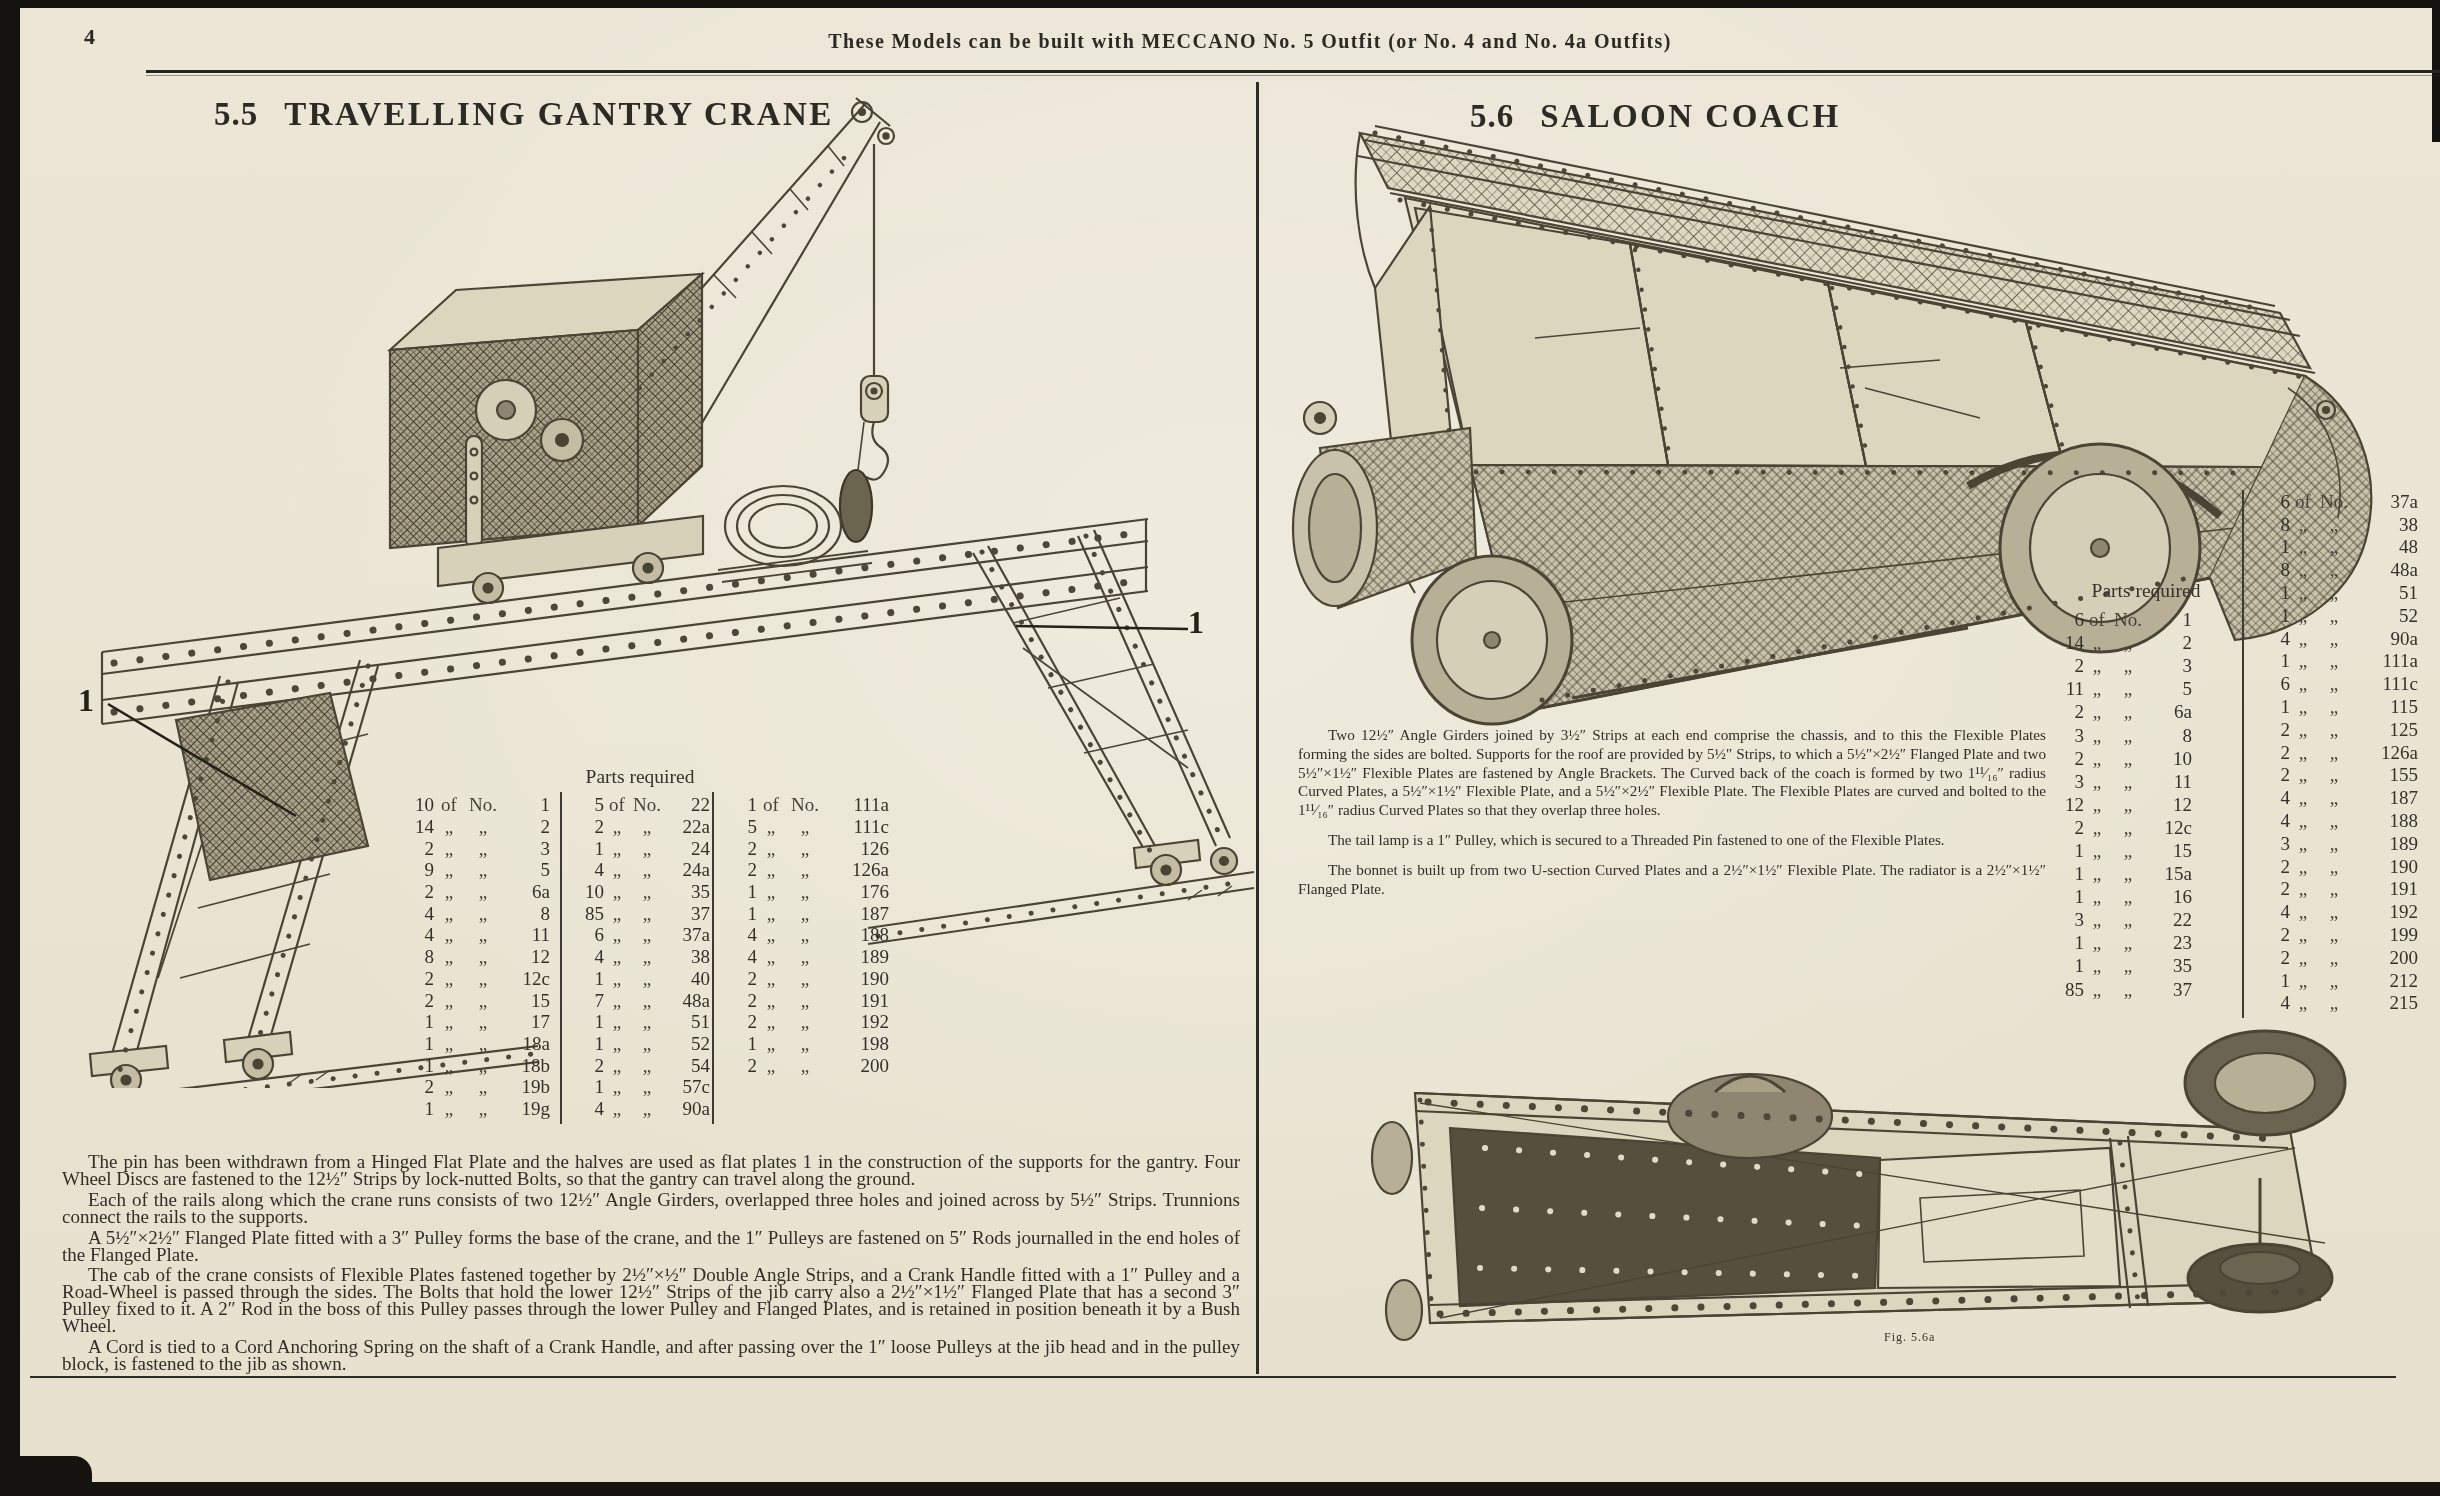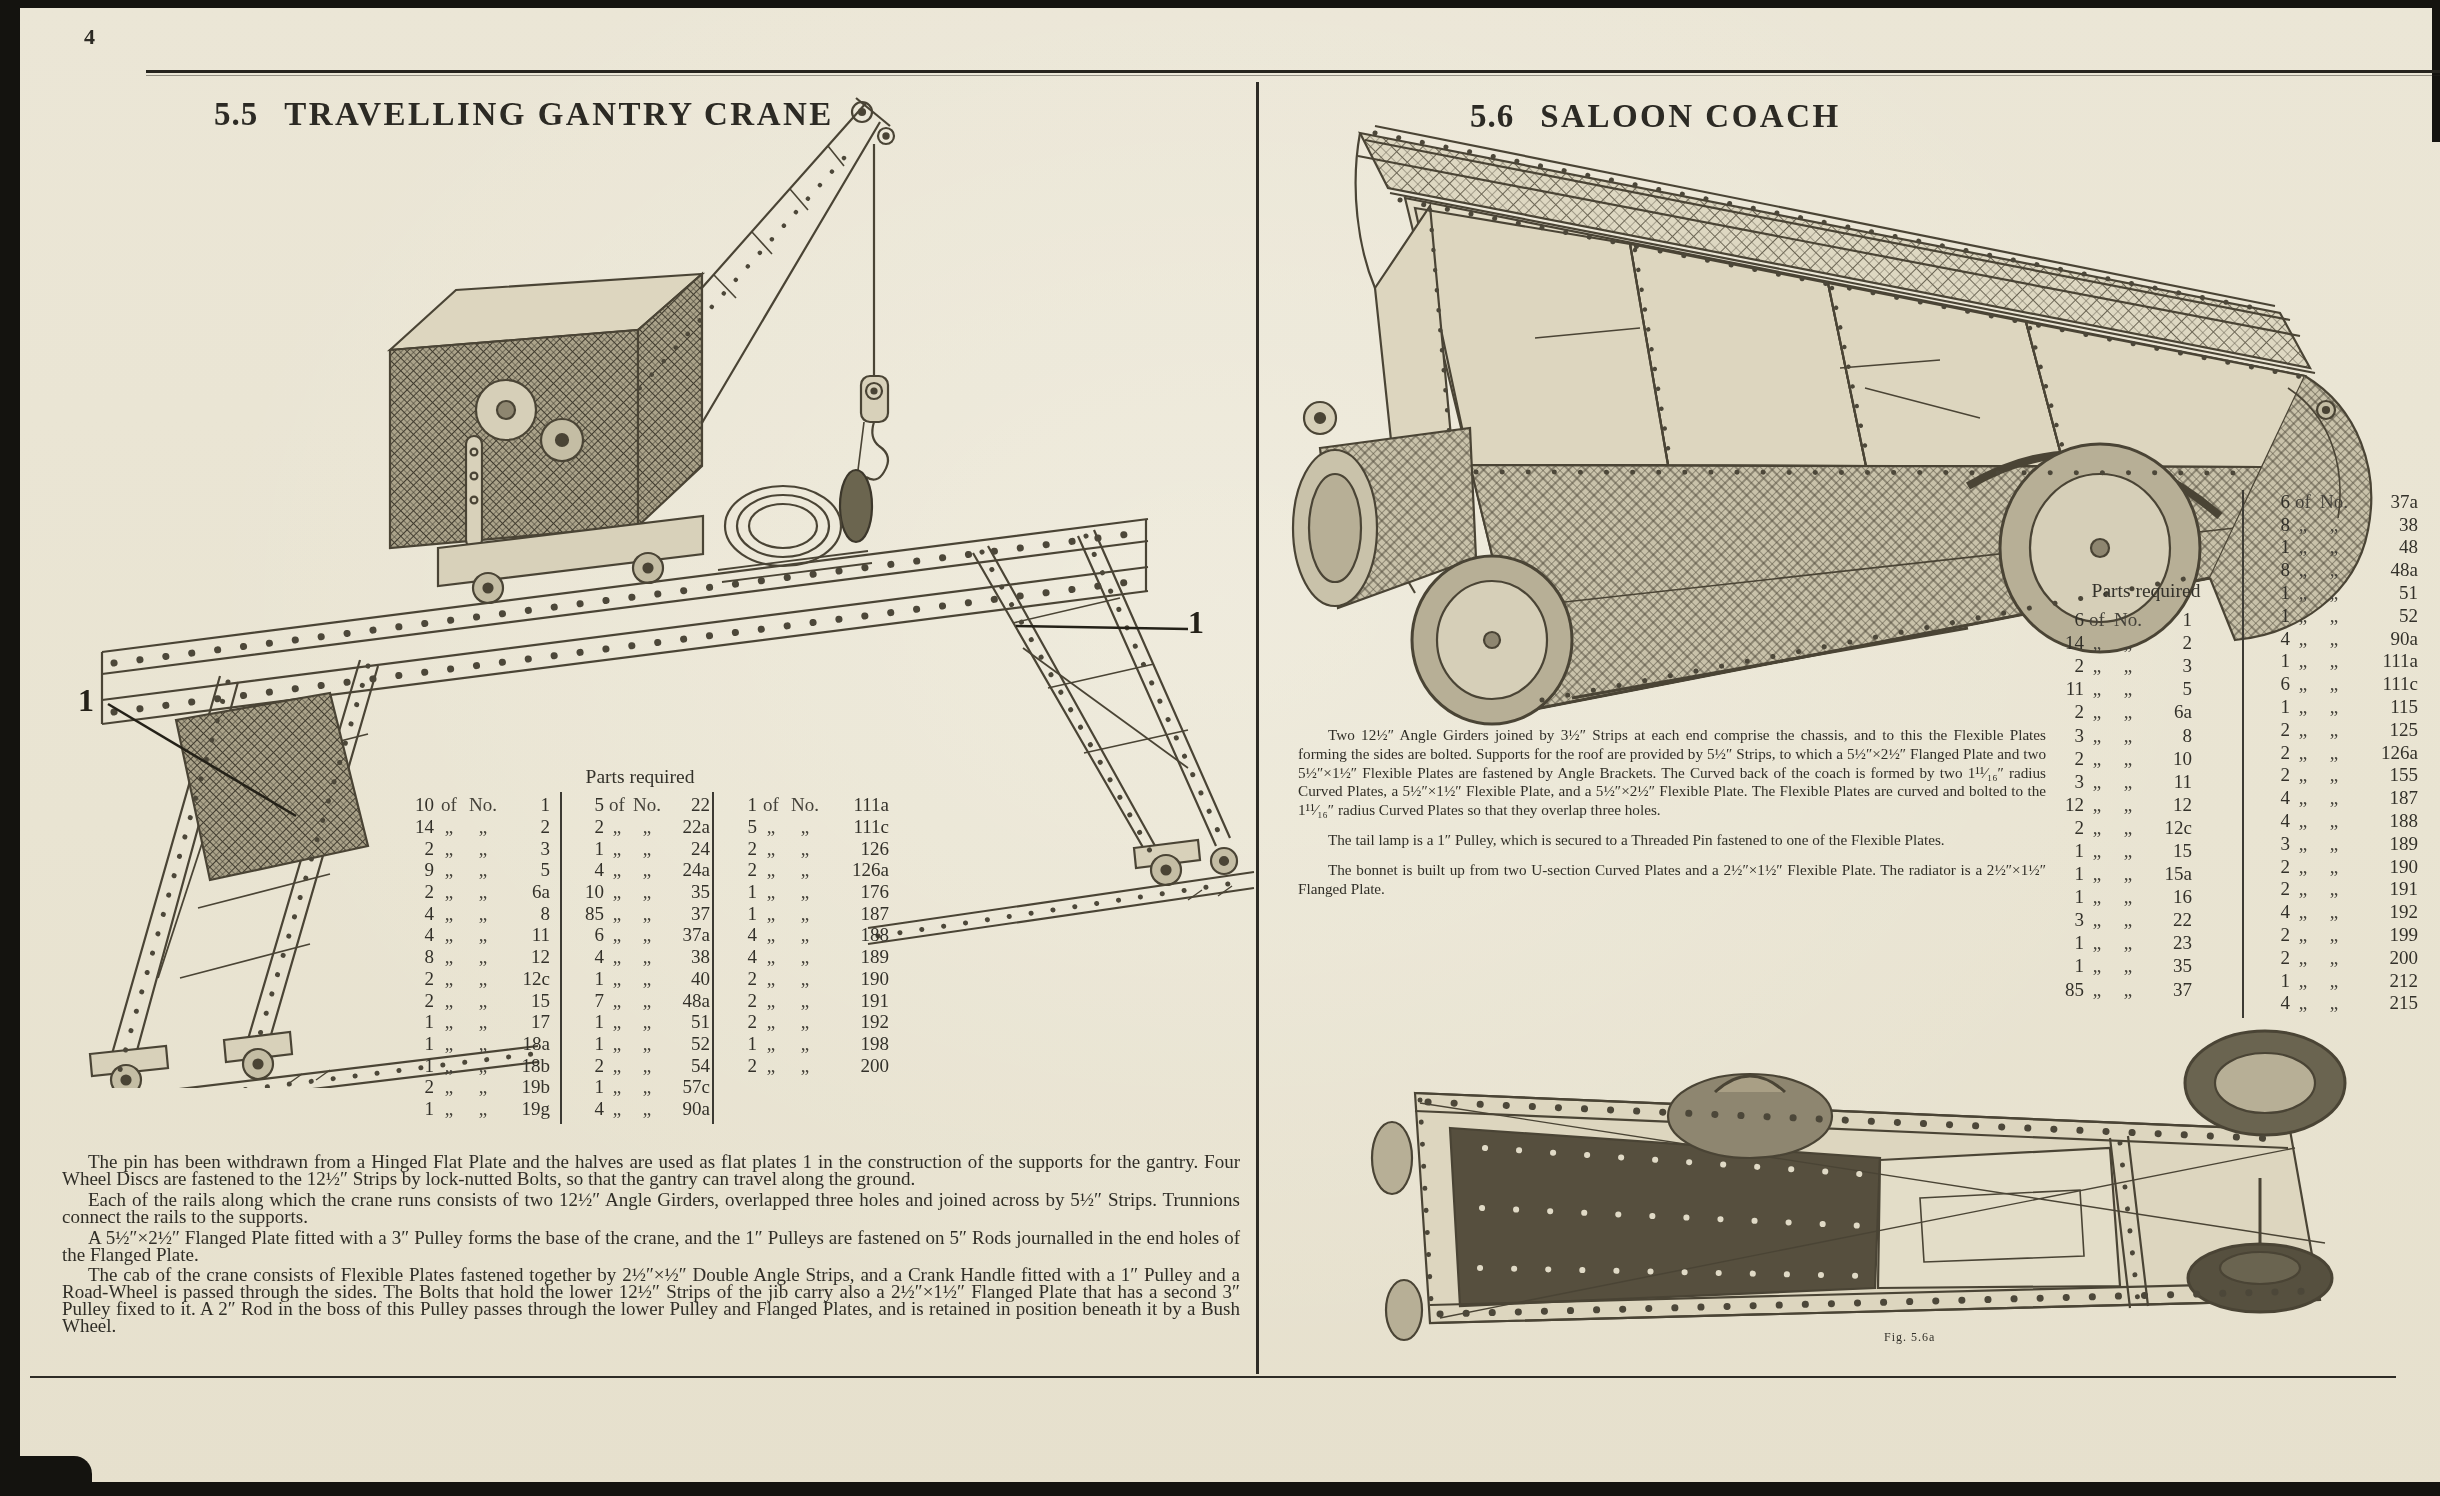--- a/index.html
+++ b/index.html
@@ -266,20 +266,21 @@
   </g>
 </svg>
 
 <div class="abs edge" style="left:0;top:0;width:2440px;height:8px;"></div>
 <div class="abs edge" style="left:0;top:0;width:20px;height:1496px;"></div>
 <div class="abs edge" style="left:0;top:1482px;width:2440px;height:14px;"></div>
 <div class="abs edge" style="left:0;top:1456px;width:92px;height:40px;border-radius:0 18px 0 0;"></div>
 <div class="abs edge" style="left:2432px;top:0;width:8px;height:142px;"></div>
 
 <div class="abs" id="pageno">4</div>
+<div class="abs" id="hdr">These Models can be built with MECCANO No. 5 Outfit (or No. 4 and No. 4a Outfits)</div>
 <div class="abs hrule"></div>
 <div class="abs hrule2"></div>
 <div class="abs" id="vdivider"></div>
 <div class="abs" id="botrule"></div>
 
 <div class="abs sec-title" style="left:214px;top:96px;">
   <span class="sec-num">5.5</span><span>TRAVELLING GANTRY CRANE</span>
 </div>
 
 <div class="abs callout" style="left:78px;top:682px;">1</div>
@@ -551,20 +552,21 @@
         <span class="m">„</span>
         <span class="n">200</span>
       </div>
     </div>
 
 <div class="abs bodytext" id="lbody">
       <p>The pin has been withdrawn from a Hinged Flat Plate and the halves are used as flat plates 1 in the construction of the supports for the gantry.  Four Wheel Discs are fastened to the 12½″ Strips by lock-nutted Bolts, so that the gantry can travel along the ground.</p>
       <p>Each of the rails along which the crane runs consists of two 12½″ Angle Girders, overlapped three holes and joined across by 5½″ Strips.  Trunnions connect the rails to the supports.</p>
       <p>A 5½″×2½″ Flanged Plate fitted with a 3″ Pulley forms the base of the crane, and the 1″ Pulleys are fastened on 5″ Rods journalled in the end holes of the Flanged Plate.</p>
       <p>The cab of the crane consists of Flexible Plates fastened together by 2½″×½″ Double Angle Strips, and a Crank Handle fitted with a 1″ Pulley and a Road-Wheel is passed through the sides.  The Bolts that hold the lower 12½″ Strips of the jib carry also a 2½″×1½″ Flanged Plate that has a second 3″ Pulley fixed to it.  A 2″ Rod in the boss of this Pulley passes through the lower Pulley and Flanged Plates, and is retained in position beneath it by a Bush Wheel.</p>
+      <p>A Cord is tied to a Cord Anchoring Spring on the shaft of a Crank Handle, and after passing over the 1″ loose Pulleys at the jib head and in the pulley block, is fastened to the jib as shown.</p>
     </div>
 
 <div class="abs sec-title" style="left:1470px;top:98px;">
   <span class="sec-num">5.6</span><span>SALOON COACH</span>
 </div>
 
 <div class="abs bodytext" id="rbody">
       <p>Two 12½″ Angle Girders joined by 3½″ Strips at each end comprise the chassis, and to this the Flexible Plates forming the sides are bolted.  Supports for the roof are provided by 5½″ Strips, to which a 5½″×2½″ Flanged Plate and two 5½″×1½″ Flexible Plates are fastened by Angle Brackets.  The Curved back of the coach is formed by two 1¹¹⁄₁₆″ radius Curved Plates, a 5½″×1½″ Flexible Plate, and a 5½″×2½″ Flexible Plate.  The Flexible Plates are curved and bolted to the 1¹¹⁄₁₆″ radius Curved Plates so that they overlap three holes.</p>
       <p>The tail lamp is a 1″ Pulley, which is secured to a Threaded Pin fastened to one of the Flexible Plates.</p>
       <p>The bonnet is built up from two U-section Curved Plates and a 2½″×1½″ Flexible Plate.  The radiator is a 2½″×1½″ Flanged Plate.</p>

